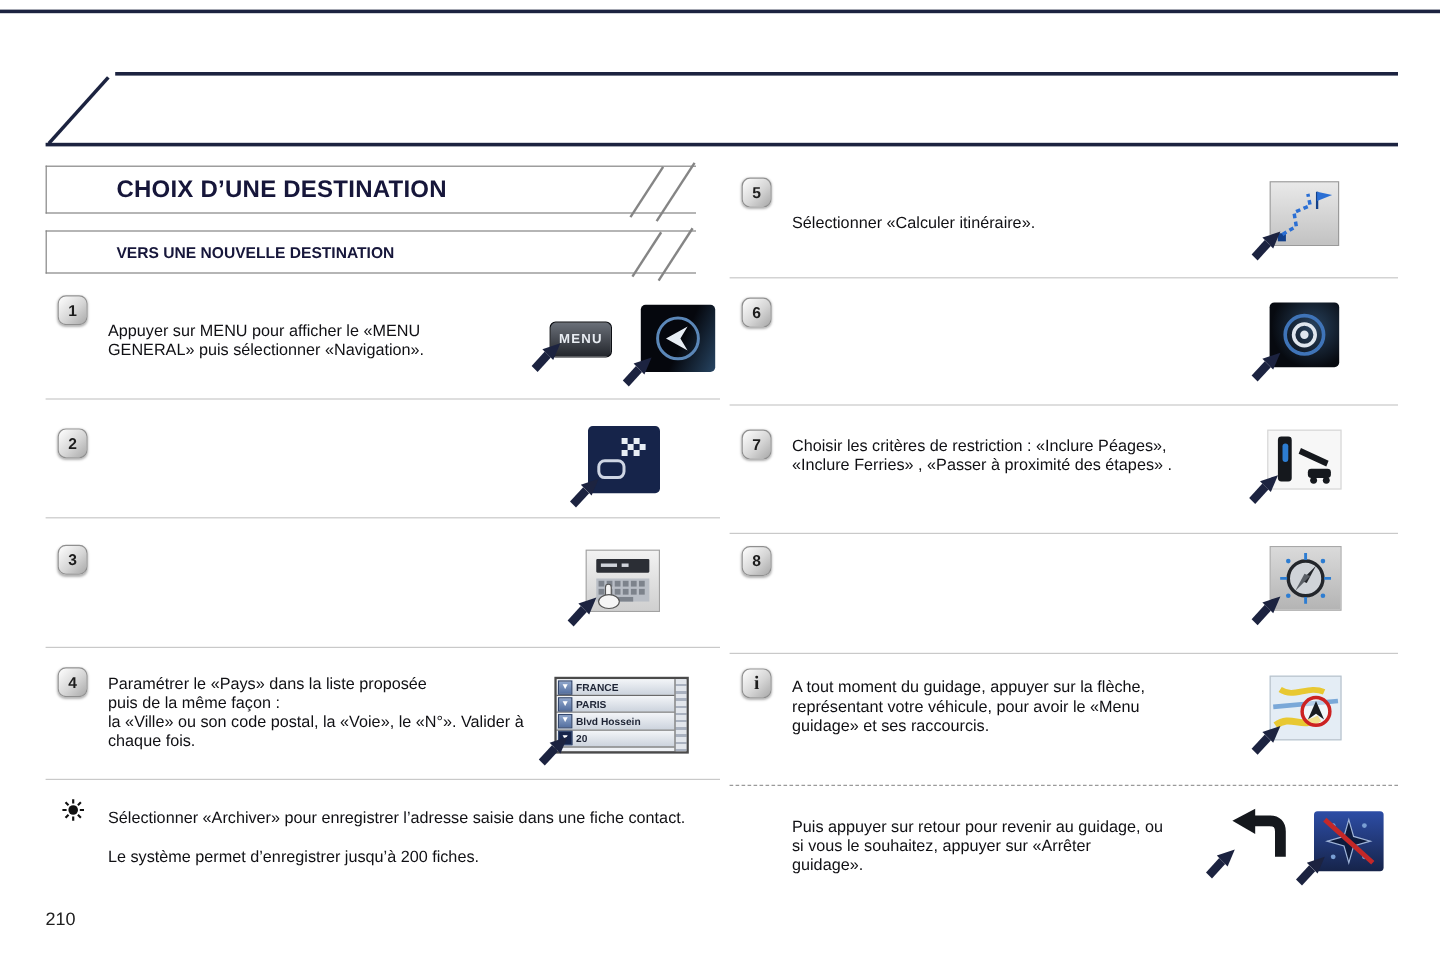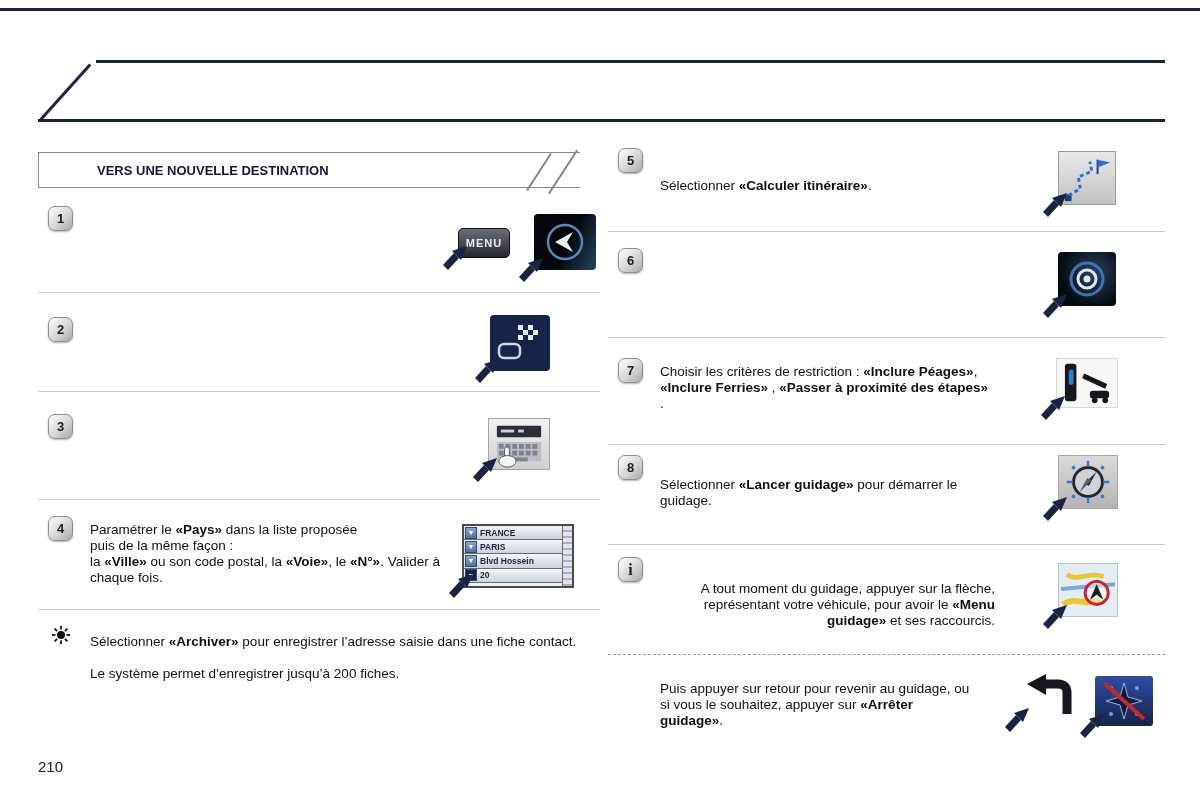--- a/index.html
+++ b/index.html
@@ -1,17 +1,17 @@
 <!DOCTYPE html>
 <html><head>
 <meta charset="utf-8">
 <style>
   *{margin:0;padding:0;box-sizing:border-box;}
   html,body{width:1200px;height:800px;background:#fff;font-family:"Liberation Sans","DejaVu Sans",sans-serif;color:#101014;overflow:hidden;}
-  .b{font-weight:700;}
+  .b{font-weight:400;}
   .page{position:relative;width:1200px;height:800px;background:#fff;}
 
   
   .top-rule{position:absolute;top:8px;left:0;width:1200px;height:3px;background:#1c2340;}
   .chapter-header{position:absolute;left:38px;right:35px;top:60px;height:62px;}
   .ch-top-line{position:absolute;left:58px;right:0;top:0;height:3px;background:#1c2340;}
   .ch-bottom-line{position:absolute;left:0;right:0;bottom:0;height:3px;background:#1c2340;}
   .ch-slant{position:absolute;left:26px;top:-5px;width:3px;height:74px;background:#1c2340;transform:rotate(42deg);}
   .ch-title{position:absolute;left:66px;top:9px;font-size:36px;font-weight:bold;color:#15152e;letter-spacing:1px;}
   .ch-num{margin-right:28px;}
@@ -58,21 +58,21 @@
 
   
   .row-r5{height:94px;}  .row-r5 .badge{top:10px;} .row-r5 .txt{top:40px;width:340px;}
   .row-r5 .calc-tile{left:450px;top:13px;}
   .row-r6{height:106px;} .row-r6 .badge{top:16px;} .row-r6 .txt{top:20px;width:335px;}
   .row-r6 .crit-tile{left:450px;top:20px;}
   .row-r7{height:107px;} .row-r7 .badge{top:20px;} .row-r7 .txt{top:26px;width:335px;}
   .row-r7 .restr-tile{left:448px;top:20px;}
   .row-r8{height:100px;} .row-r8 .badge{top:10px;} .row-r8 .txt{top:32px;width:345px;}
   .row-r8 .launch-tile{left:450px;top:10px;}
-  .row-rinfo{height:110px;} .row-rinfo .badge{top:12px;} .row-rinfo .txt{top:36px;width:335px;text-align:right;}
+  .row-rinfo{height:110px;} .row-rinfo .badge{top:12px;} .row-rinfo .txt{top:20px;width:335px;}
   .row-rinfo .map-tile{left:450px;top:18px;}
   .row-rfinal{height:143px;} .row-rfinal .txt{top:26px;width:312px;}
   .row-rfinal .return-tile{left:412px;top:15px;} .row-rfinal .stop-tile{left:487px;top:21px;}
 
   
   .menu-btn{width:52px;height:30px;border:1px solid #0d0f14;border-radius:5px;
     background:linear-gradient(#6a6f78,#23262c);color:#e8ecf2;font-size:11px;font-weight:bold;
     letter-spacing:1px;display:flex;align-items:center;justify-content:center;}
   .nav-box{width:62px;height:56px;border-radius:4px;background:linear-gradient(115deg,#05070d 55%,#274563 100%);}
   .dest-box{width:60px;height:56px;border-radius:4px;background:#16244a;}
@@ -107,29 +107,35 @@
   <div class="top-rule"></div>
 
   <header class="chapter-header">
     <div class="ch-top-line"></div>
     <div class="ch-slant"></div>
     <div class="ch-bottom-line"></div>
   </header>
 
   <section class="col col-left">
 
+    <div class="box-title">
+      <span>CHOIX D’UNE DESTINATION</span>
+      <i class="cut cut1"></i>
+      <i class="cut cut2"></i>
+    </div>
 
     <div class="box-sub">
       <span>VERS UNE NOUVELLE DESTINATION</span>
       <i class="cut cut1"></i>
       <i class="cut cut2"></i>
     </div>
 
     <div class="row row-l1">
       <div class="badge">1</div>
+      <p class="txt"><span>Appuyer sur </span><span class="b">MENU</span><span> pour afficher le </span><span class="b">«MENU GENERAL»</span><span> puis sélectionner </span><span class="b">«Navigation»</span><span>.</span></p>
       <div class="tile menu-tile">
         <div class="menu-btn">
             <span>MENU</span>
           </div>
         <svg class="cursor" viewBox="0 0 26 26">
           <polygon points="25,1 10,6 19,15" fill="#1c2340"></polygon>
             <polygon points="12,8 17,13 6,25 1,20" fill="#1c2340"></polygon>
         </svg>
       </div>
       <div class="tile nav-tile">
@@ -308,21 +314,20 @@
           </div>
         <svg class="cursor" viewBox="0 0 26 26">
           <polygon points="25,1 10,6 19,15" fill="#1c2340"></polygon>
             <polygon points="12,8 17,13 6,25 1,20" fill="#1c2340"></polygon>
         </svg>
       </div>
     </div>
 
     <div class="row row-r8">
       <div class="badge">8</div>
-      <p class="txt"><span>Sélectionner </span><span class="b">«Lancer guidage»</span><span> pour démarrer le guidage.</span></p>
       <div class="tile launch-tile">
         <div class="launch-box">
             <svg class="art" viewBox="0 0 60 54">
           <circle cx="30" cy="27" r="15" fill="#cfd3d8" stroke="#23262b" stroke-width="3"></circle>
           <polygon points="39,16 26,29 31,31" fill="#23262b"></polygon>
           <polygon points="21,38 34,25 29,23" fill="#5a5f66"></polygon>
           <g stroke="#2d7dd2" stroke-width="2.5">
             <line x1="30" y1="5" x2="30" y2="11"></line>
                 <line x1="30" y1="43" x2="30" y2="49"></line>
             <line x1="8" y1="27" x2="14" y2="27"></line>

